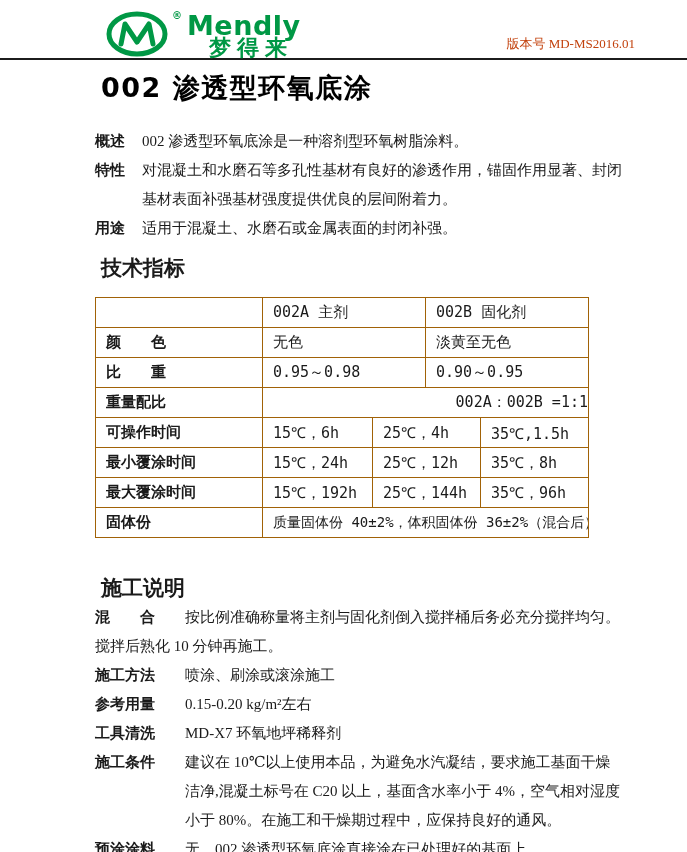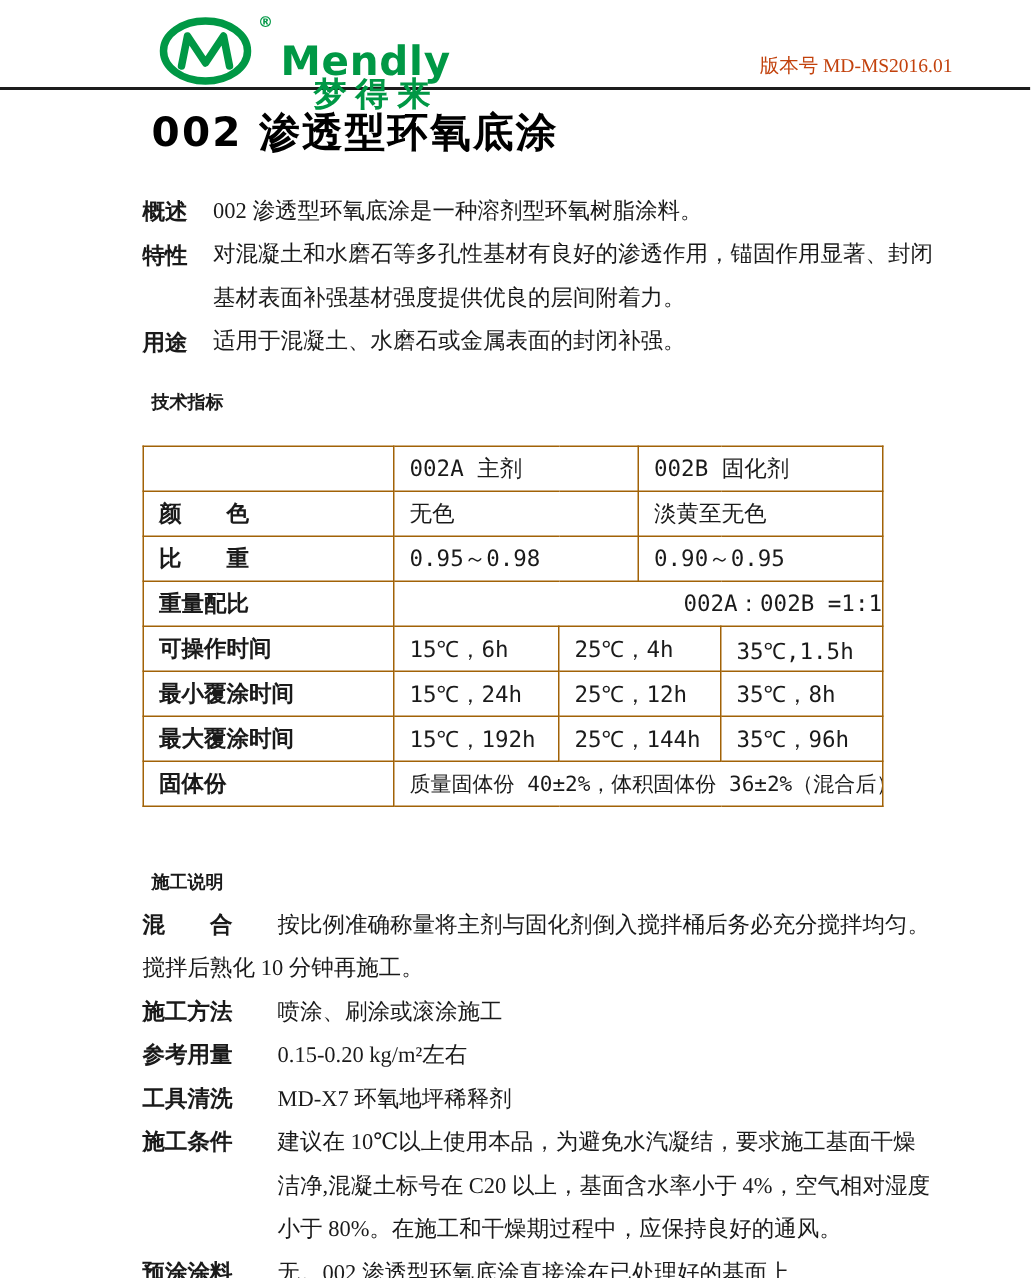--- a/index.html
+++ b/index.html
@@ -11,40 +11,40 @@
     color: var(--ink);
   }
   .page { position: relative; width: 687px; height: 852px; background: #fff; overflow: hidden; }
 
   
   .header { position: relative; width: 687px; height: 60px; border-bottom: 2px solid #1c1c1c; }
   .logo { position: absolute; left: 106px; top: 11px; display: flex; align-items: flex-start; }
   .logo-stroke { stroke: var(--brand); fill: none; }
   .reg-mark { color: var(--brand); font-size: 10px; font-weight: bold; margin: -1px 1px 0 2px;
               font-family: "DejaVu Sans", sans-serif; }
-  .brand-text { margin-left: 4px; margin-top: 18px; }
+  .brand-text { margin-left: 4px; margin-top: 2px; }
   .brand-en { font-family: "DejaVu Sans", "Liberation Sans", sans-serif; font-weight: bold;
               font-size: 27px; line-height: 25px; letter-spacing: 0.5px; color: var(--brand); }
   .brand-zh { font-family: "DejaVu Sans", "Liberation Sans", sans-serif; font-weight: bold;
               font-size: 22px; line-height: 20px; letter-spacing: 6px; margin-left: 22px; color: var(--brand); }
   .version { position: absolute; right: 52px; top: 35px; font-size: 13px; color: #c2410c; }
 
   
   .title { margin: 10px 0 0 101px; font-size: 27px; letter-spacing: 1.5px; font-weight: bold;
            font-family: "DejaVu Sans", "Liberation Sans", sans-serif; color: #000000; }
 
   
   .intro { margin: 21px 0 0 95px; }
   .text-row { display: flex; line-height: 29px; font-size: 15px; }
   .ilabel { width: 47px; flex-shrink: 0; font-weight: bold;
             font-family: "DejaVu Sans", "Liberation Sans", sans-serif; }
   .iline { display: block; }
 
   
-  .sec-heading { margin: 11px 16px 0 101px; font-size: 12px; line-height: 29px; font-weight: bold;
+  .sec-heading { margin: 11px 16px 0 101px; font-size: 21px; line-height: 29px; font-weight: bold;
                  font-family: "DejaVu Sans", "Liberation Sans", sans-serif; }
   .cons-heading { margin-top: 36px; }
 
   
   .spec-table { margin: 14px 0 0 95px; width: 493px; border-collapse: collapse; border: 1px solid #000;
                 font-size: 15px; table-layout: fixed; }
   .spec-table td { border: 1px solid #a16207; height: 30px; vertical-align: middle;
                    padding: 0 0 0 10px; overflow: hidden; white-space: nowrap;
                    font-family: "DejaVu Sans Mono", monospace; }
   .spec-table td.tlabel { font-family: "DejaVu Sans", "Liberation Sans", sans-serif; font-weight: 600; }

